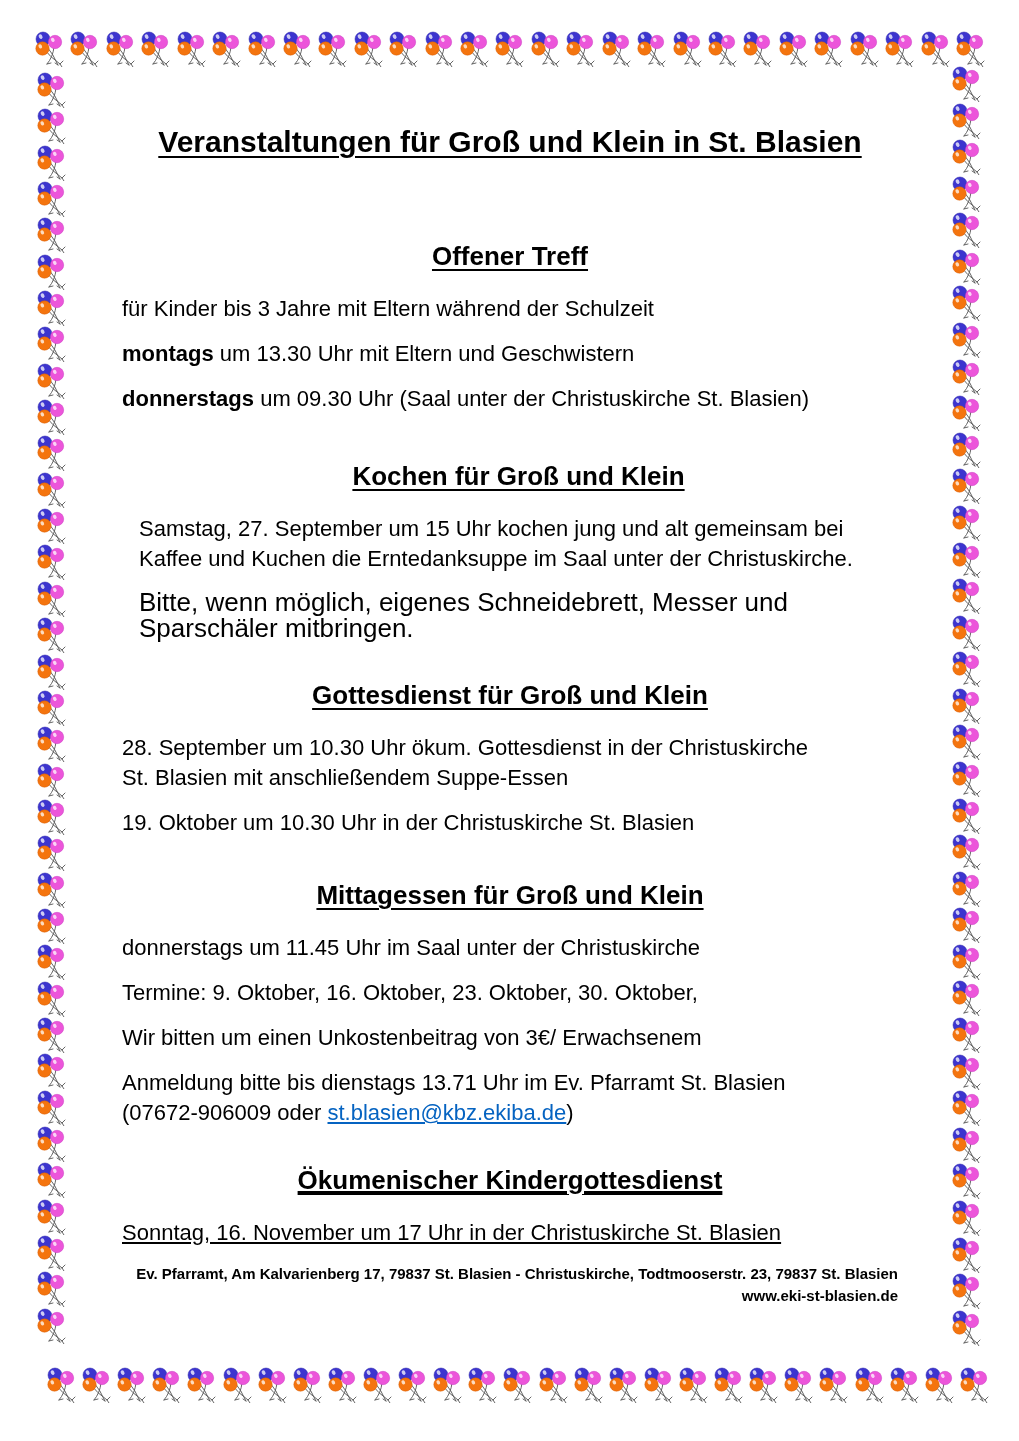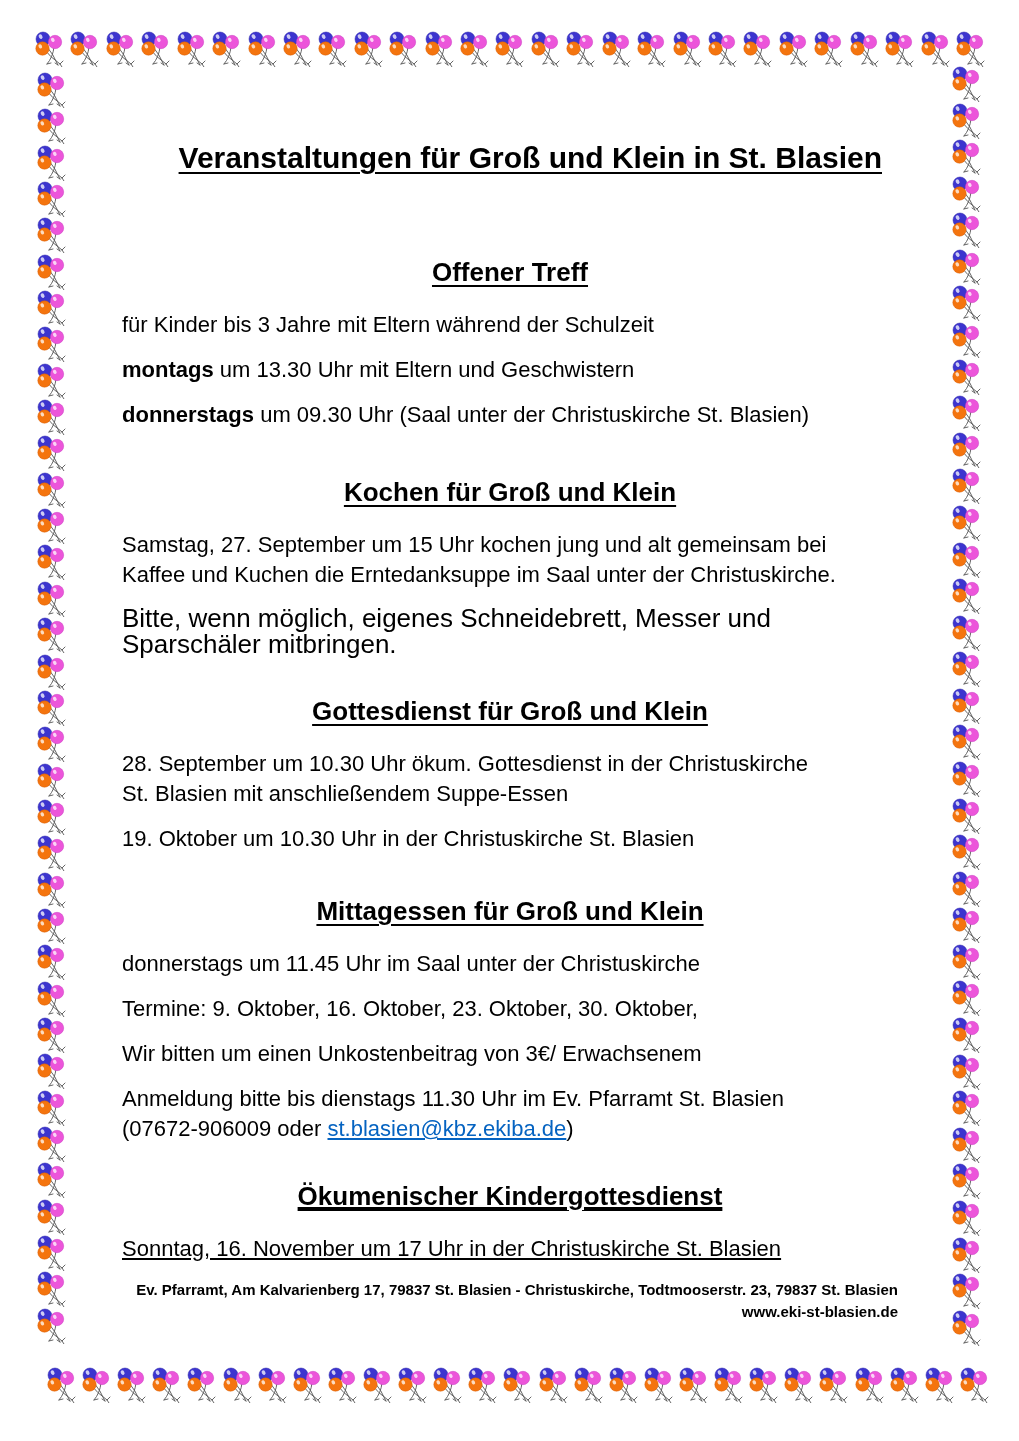--- a/index.html
+++ b/index.html
@@ -38,45 +38,45 @@
   .b-shine  { fill: #ffffff; opacity: 0.75; }
 
   
   .content {
     position: absolute;
     left: 122px;
     top: 124px;
     width: 776px;
   }
   h1.title {
-    margin: 16px;
+    margin: 0;
     font-size: 30px;
     line-height: 36px;
     font-weight: bold;
-    text-align: right;
+    text-align: center;
     text-decoration: underline;
     text-decoration-thickness: 2px;
     text-underline-offset: 4px;
     white-space: nowrap;
   }
   h2.section-heading {
     margin: 0 0 21px 0;
     font-size: 26px;
     line-height: 33px;
     font-weight: bold;
     text-align: center;
     text-decoration: underline;
     text-decoration-thickness: 2px;
     text-underline-offset: 4px;
   }
   section p { margin: 0 0 15px 0; font-size: 22px; line-height: 30px; }
   section p .line { display: block; }
   section p.note { font-size: 26px; line-height: 26px; }
   .sec-offener-treff       { margin-top: 80px; }
-  .sec-kochen              { margin-top: 46px; }
+  .sec-kochen              { margin-top: 46px; margin-left: 17px; }
   .sec-gottesdienst        { margin-top: 38px; }
   .sec-mittagessen         { margin-top: 41px; }
   .sec-kindergottesdienst  { margin-top: 36px; text-decoration: underline; }
   a.email-link { color: var(--link); text-decoration: underline; }
   footer.page-footer {
     margin-top: 4px;
     font-size: 15px;
     line-height: 22px;
     font-weight: bold;
     text-align: right;
@@ -883,21 +883,21 @@
     </section>
 
     <section class="sec-mittagessen">
       <h2 class="section-heading">Mittagessen für Groß und Klein</h2>
       <p>donnerstags um 11.45 Uhr im Saal unter der Christuskirche</p>
       <p>
         <span class="line">Termine: 9. Oktober, 16. Oktober, 23. Oktober, 30. Oktober,</span>
       </p>
       <p>Wir bitten um einen Unkostenbeitrag von 3€/ Erwachsenem</p>
       <p>
-        <span class="line">Anmeldung bitte bis dienstags 11.30 Uhr im Ev. Pfarramt St. Blasien</span>
+        <span class="line">Anmeldung bitte bis dienstags 13.71 Uhr im Ev. Pfarramt St. Blasien</span>
         <span class="line"><span>(07672-906009 oder </span><a class="email-link" href="#">st.blasien@kbz.ekiba.de</a><span>)</span></span>
       </p>
     </section>
 
     <section class="sec-kindergottesdienst">
       <h2 class="section-heading">Ökumenischer Kindergottesdienst</h2>
       <p>Sonntag, 16. November um 17 Uhr in der Christuskirche St. Blasien</p>
     </section>
 
     <footer class="page-footer">

